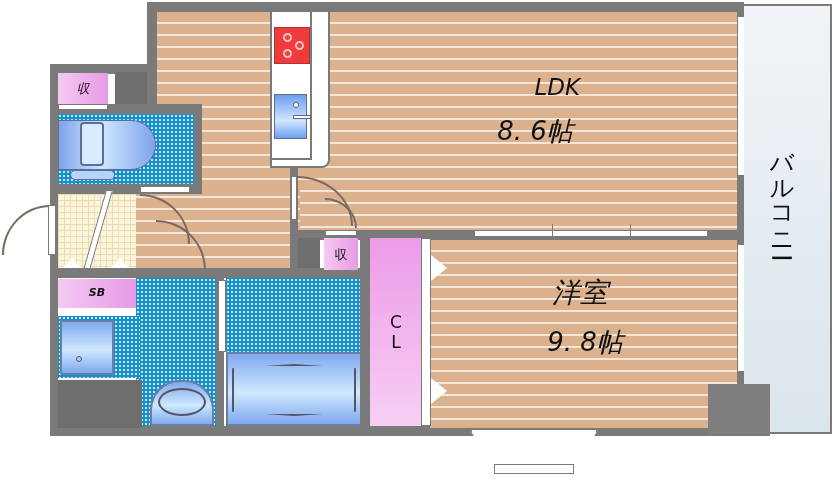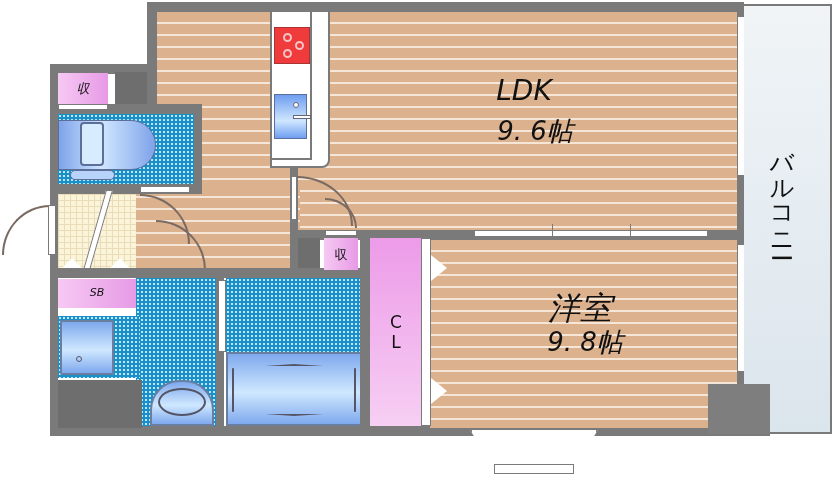--- a/index.html
+++ b/index.html
@@ -72,21 +72,21 @@
 <div class="abs tri-up" style="left:60px;top:258px;"></div>
 <div class="abs tri-up" style="left:108px;top:258px;"></div>
 <div class="abs white" style="left:58px;top:270px;width:78px;height:8px;"></div>
 
 <div class="abs door-arc" style="left:140px;top:194px;width:50px;height:50px;"></div>
 <div class="abs door-arc" style="left:156px;top:220px;width:50px;height:50px;"></div>
 <div class="abs white" style="left:156px;top:268px;width:50px;height:8px;"></div>
 
 <div class="abs wall" style="left:50px;top:268px;width:320px;height:10px;"></div>
 <div class="abs pink" style="left:58px;top:279px;width:78px;height:29px;">
-  <div class="abs label" style="left:0;top:7px;width:78px;font-size:11px;font-weight:normal;">SB</div>
+  <div class="abs label" style="left:0;top:7px;width:78px;font-size:11px;font-weight:bold;">SB</div>
 </div>
 <div class="abs wet" style="left:136px;top:278px;width:82px;height:148px;"></div>
 <div class="abs wet" style="left:58px;top:316px;width:82px;height:62px;"></div>
 <div class="abs fixture" style="left:60px;top:320px;width:54px;height:55px;border-radius:2px;">
   <div class="abs" style="left:14px;top:34px;width:6px;height:6px;border:1px solid #556;border-radius:50%;"></div>
 </div>
 <div class="abs wall" style="left:58px;top:380px;width:84px;height:48px;background:#6e6e6e;"></div>
 <div class="abs fixture" style="left:150px;top:380px;width:64px;height:46px;border-radius:30px 30px 0 0;">
   <div class="abs" style="left:6px;top:6px;width:48px;height:28px;border:2px solid #556;border-radius:50%;"></div>
 </div>
@@ -119,16 +119,16 @@
 <div class="abs white" style="left:737px;top:16px;width:9px;height:160px;"></div>
 <div class="abs white" style="left:737px;top:244px;width:9px;height:128px;"></div>
 <div class="abs" style="left:744px;top:4px;width:88px;height:430px;background:linear-gradient(180deg,#f0f4f7,#dbe5ec);border:2px solid #7a7a7a;border-left:none;">
   <div class="abs label" style="left:24px;top:130px;width:28px;font-size:24px;font-style:normal;writing-mode:vertical-rl;line-height:28px;">バルコニー</div>
 </div>
 <div class="abs wall" style="left:708px;top:384px;width:62px;height:50px;background:#7e7e7e;"></div>
 
 <div class="abs" style="left:470px;top:430px;width:128px;height:44px;border:2px solid #7a7a7a;border-top:none;background:#fff;clip-path:polygon(0 0,100% 0,78% 100%,22% 100%);"></div>
 <div class="abs white" style="left:494px;top:464px;width:80px;height:10px;"></div>
 
-<div class="abs label" style="left:479px;top:74px;width:90px;font-size:28px;">LDK</div>
-<div class="abs label" style="left:470px;top:114px;width:130px;font-size:26px;">9. 6帖</div>
-<div class="abs label" style="left:540px;top:287px;width:80px;font-size:32px;">洋室</div>
+<div class="abs label" style="left:490px;top:74px;width:90px;font-size:23px;text-align:right;">LDK</div>
+<div class="abs label" style="left:470px;top:114px;width:130px;font-size:26px;">8. 6帖</div>
+<div class="abs label" style="left:540px;top:274px;width:80px;font-size:28px;">洋室</div>
 <div class="abs label" style="left:520px;top:325px;width:130px;font-size:26px;">9. 8帖</div>
 
 </body></html>

